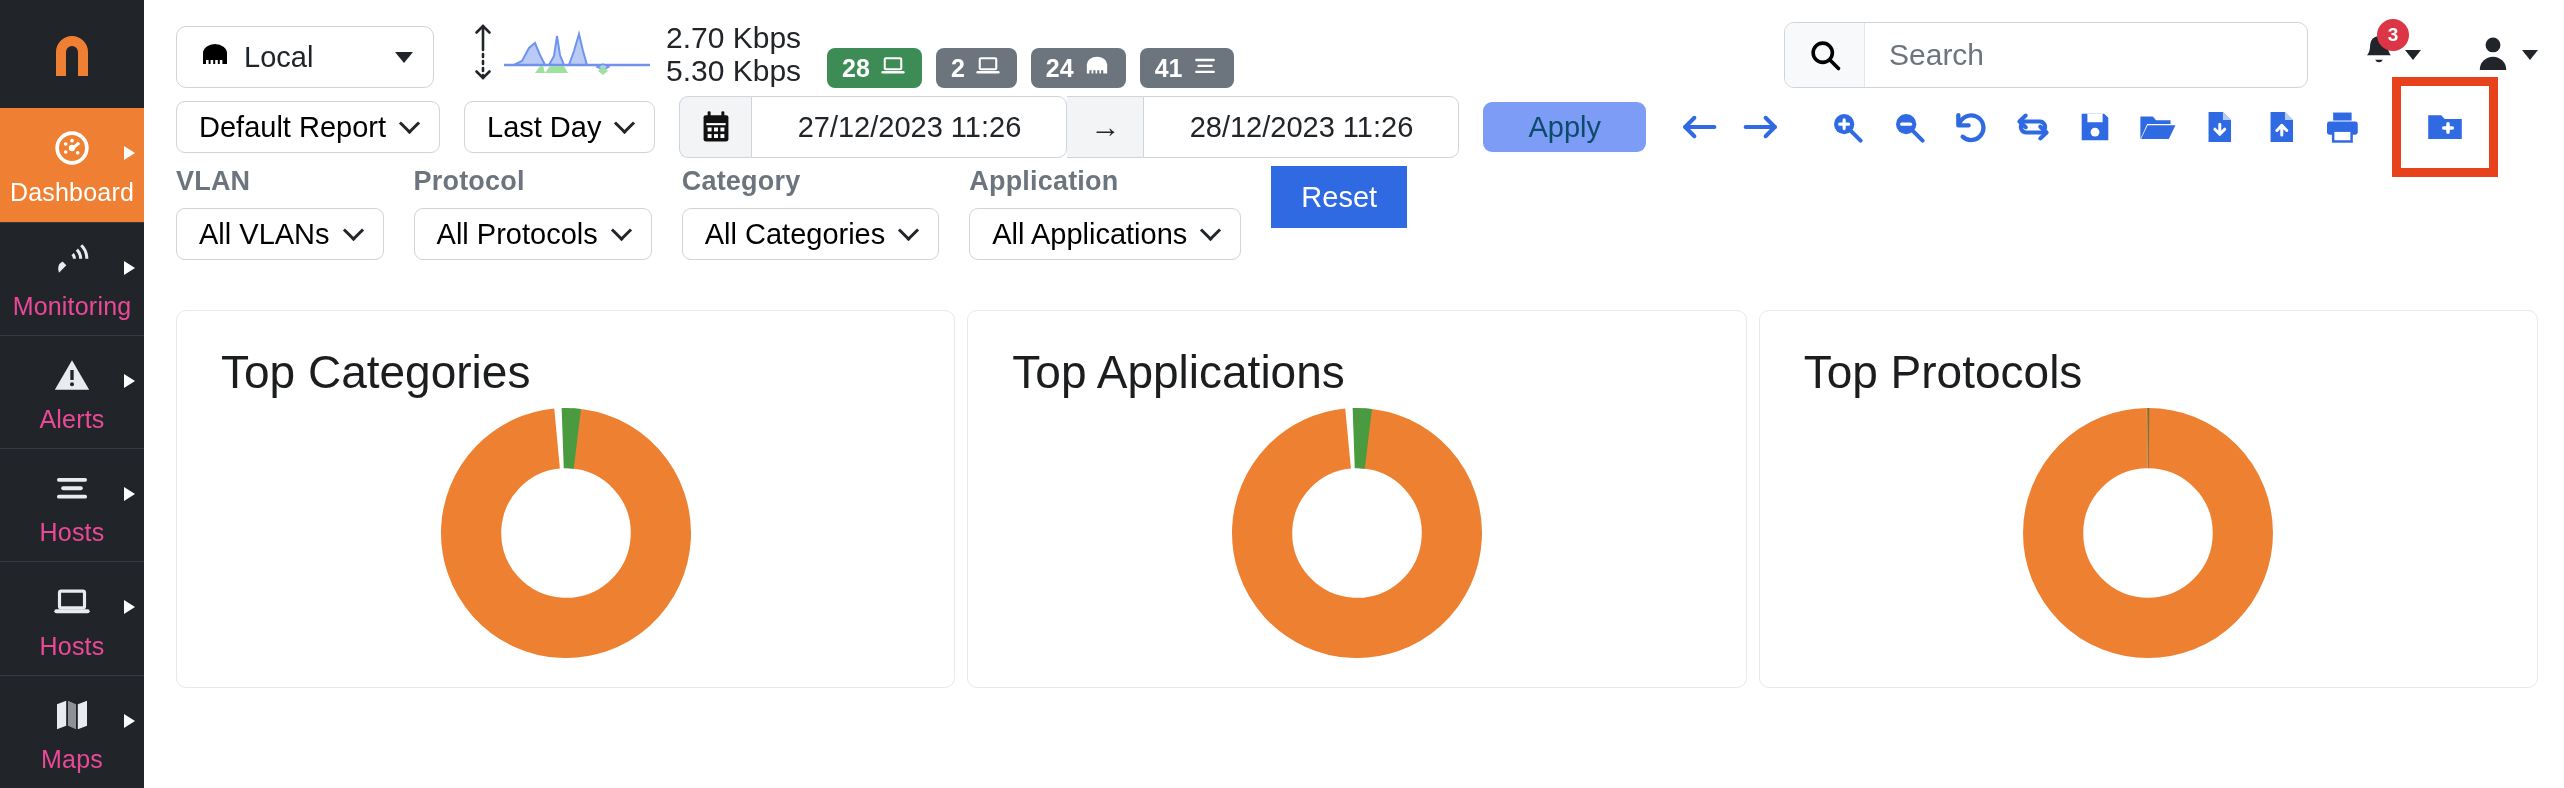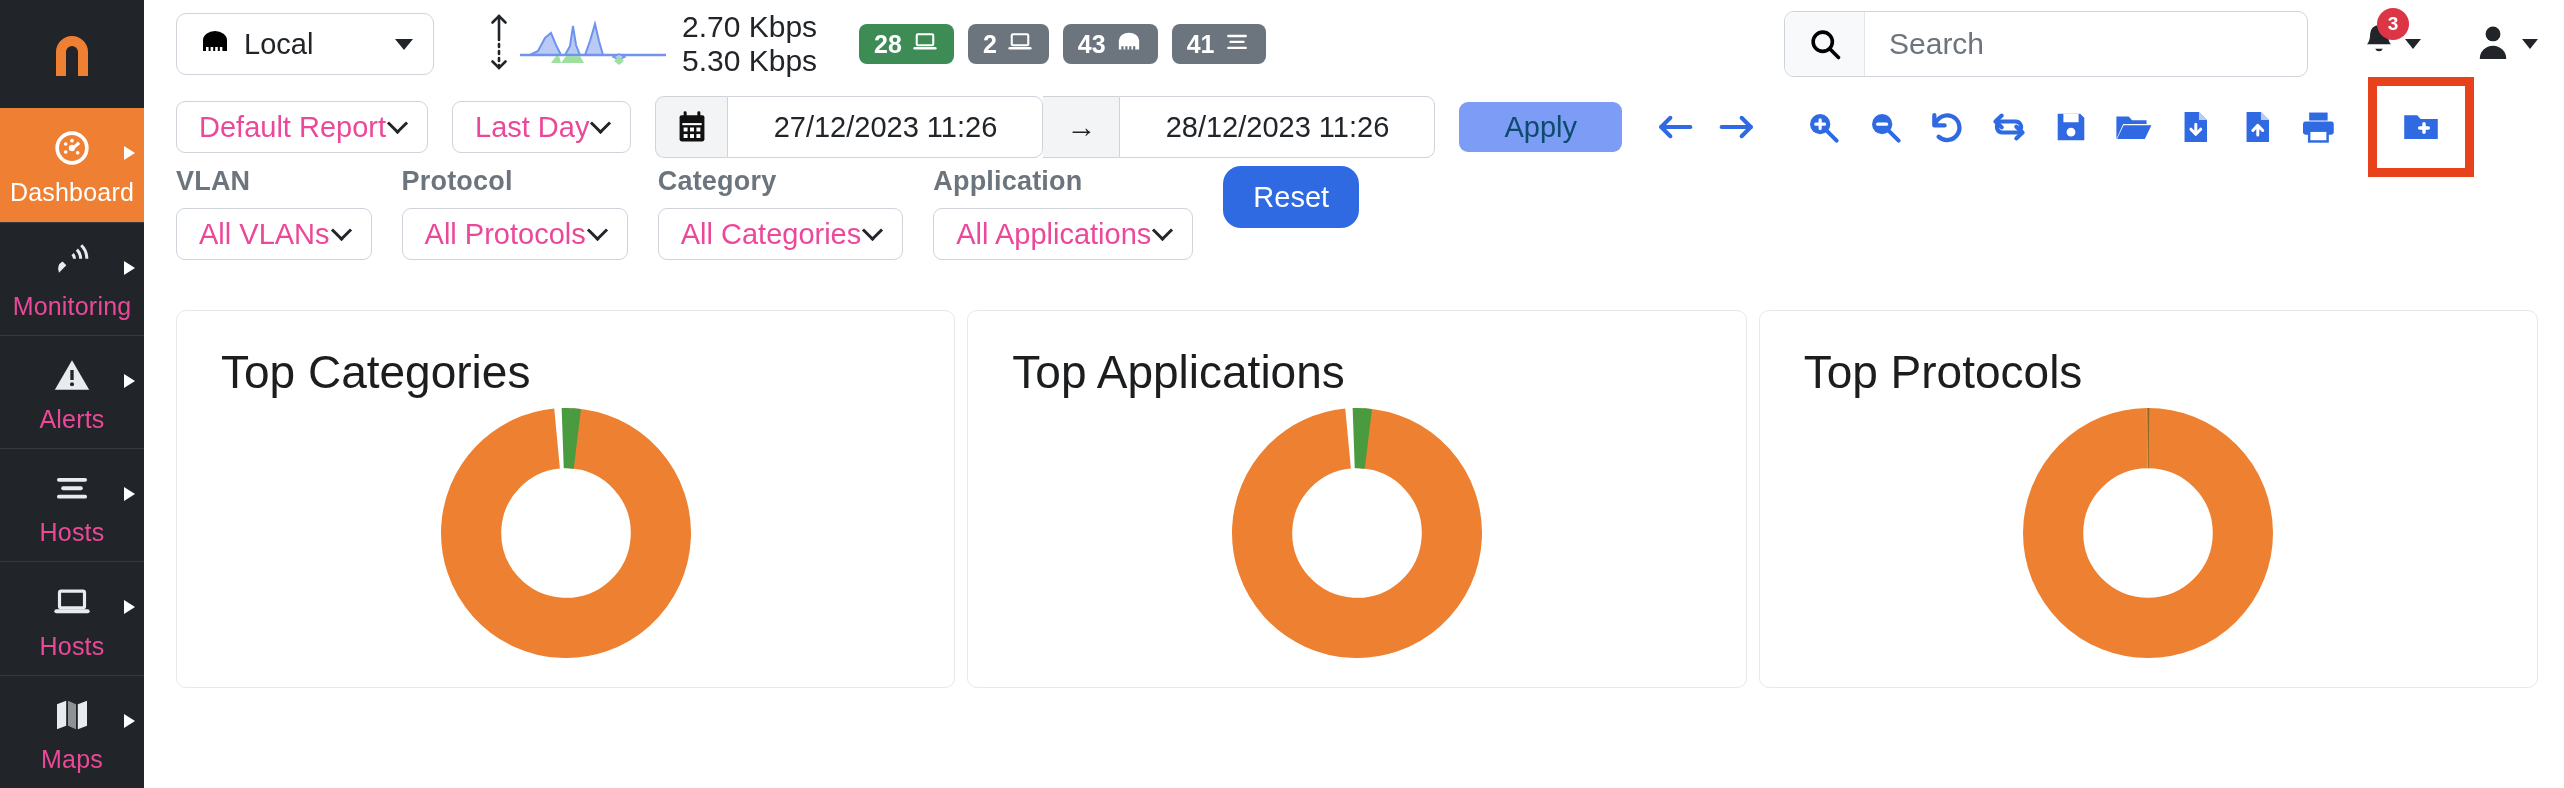--- a/index.html
+++ b/index.html
@@ -44,22 +44,22 @@
     border-left: 11px solid #ffffff;
     border-top: 7px solid transparent;
     border-bottom: 7px solid transparent;
   }
 
   
   .main { flex: 1; height: 788px; background: #fff; position: relative; overflow: hidden; }
 
   
   .topbar {
-    height: 88px; display: flex; align-items: center;
-    padding: 0 26px 0 32px; gap: 16px;
+    height: 88px; display: flex; align-items: flex-end;
+    padding: 0 26px 0 32px; gap: 0;
   }
   .iface-select {
     display: flex; align-items: center; justify-content: space-between;
     width: 258px; height: 62px;
     border: 1px solid #ced4da; border-radius: 10px;
     padding: 0 20px 0 22px; background: #fff;
     cursor: pointer;
   }
   .iface-left { display: flex; align-items: center; gap: 13px; }
   .iface-text { font-size: 29px; color: #212529; }
@@ -127,24 +127,24 @@
     border-right: 8px solid transparent;
   }
   .user-wrap { display: flex; align-items: center; gap: 9px; margin-left: 52px; cursor: pointer; }
 
   
   .toolbar {
     display: flex; align-items: center;
     padding: 0 26px 0 32px; height: 78px; gap: 0;
   }
   .pill {
-    display: flex; align-items: center; gap: 4px;
+    display: flex; align-items: center; gap: 16px;
     height: 52px; padding: 0 22px;
     border: 1px solid #ced4da; border-radius: 9px;
-    background: #fff; font-size: 29px; color: #ec4899;
+    background: #fff; font-size: 29px; color: #000000;
     cursor: pointer; white-space: nowrap;
   }
   .pill .chev { margin-top: -7px; }
   .gap-r { margin-right: 24px; }
 
   .daterange { display: flex; align-items: stretch; height: 62px; }
   .dr-icon {
     width: 72px; display: flex; align-items: center; justify-content: center;
     border: 1px solid #ced4da; border-right: none;
     border-radius: 9px 0 0 9px; background: #f3f4f6; cursor: pointer;
@@ -189,21 +189,21 @@
     display: flex; 
     padding: 0 26px 0 32px; height: 122px; gap: 30px;
   }
   .filter-group { display: flex; flex-direction: column; }
   .filter-label {
     font-size: 27px; font-weight: 700; color: #6c757d;
     margin-bottom: 11px; letter-spacing: .2px;
   }
   .reset-btn {
     height: 62px; padding: 0 30px;
-    border: none; border-radius: 18px;
+    border: none; border-radius: 0;
     background: #2f6ae2; color: #fff; font-size: 29px;
     font-family: "Liberation Sans", sans-serif; cursor: pointer;
   }
 
   
   .cards {
     display: flex; gap: 12px;
     padding: 22px 26px 0 32px;
     height: 400px;
   }
@@ -370,21 +370,21 @@
         <span class="badge">
           <span>2</span>
           <span>
             <svg width="28" height="22" viewBox="0 0 24 20" fill="none" stroke="#fff" stroke-width="1.9">
               <rect x="4.5" y="3" width="15" height="10" rx="1"></rect>
                 <path d="M2.6 15.6h18.8" stroke-width="2.3" stroke-linecap="round"></path>
             </svg>
           </span>
         </span>
         <span class="badge">
-          <span>43</span>
+          <span>24</span>
           <span>
             <svg width="28" height="22" viewBox="0 0 32 26" fill="#fff">
               <path d="M4 11 a12 9 0 0 1 24 0 v11 h-24 z"></path>
               <rect x="7" y="18" width="2.6" height="6" fill="#6c757d"></rect>
               <rect x="11.6" y="18" width="2.6" height="6" fill="#6c757d"></rect>
               <rect x="16.2" y="18" width="2.6" height="6" fill="#6c757d"></rect>
               <rect x="20.8" y="18" width="2.6" height="6" fill="#6c757d"></rect>
             </svg>
           </span>
         </span>

